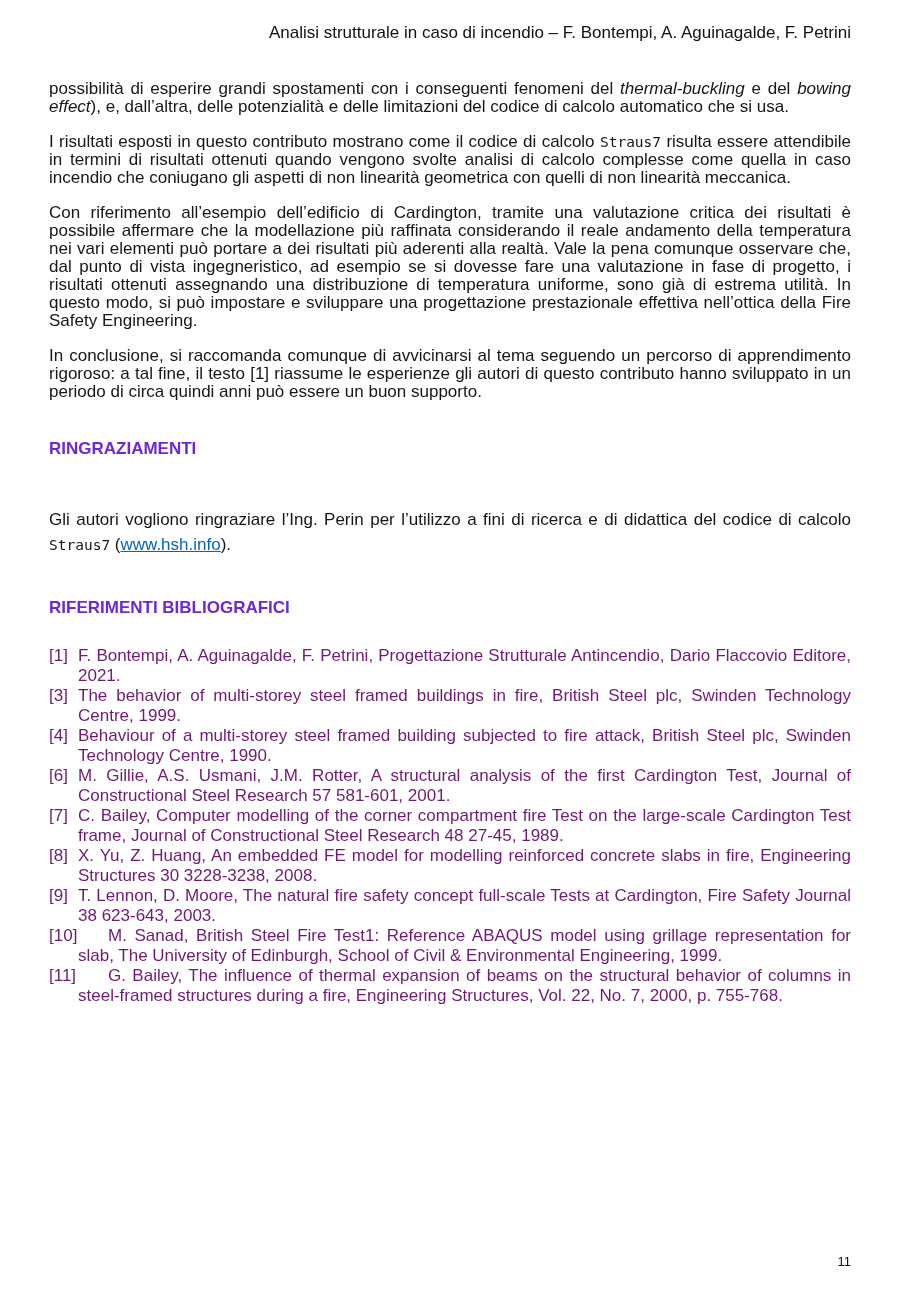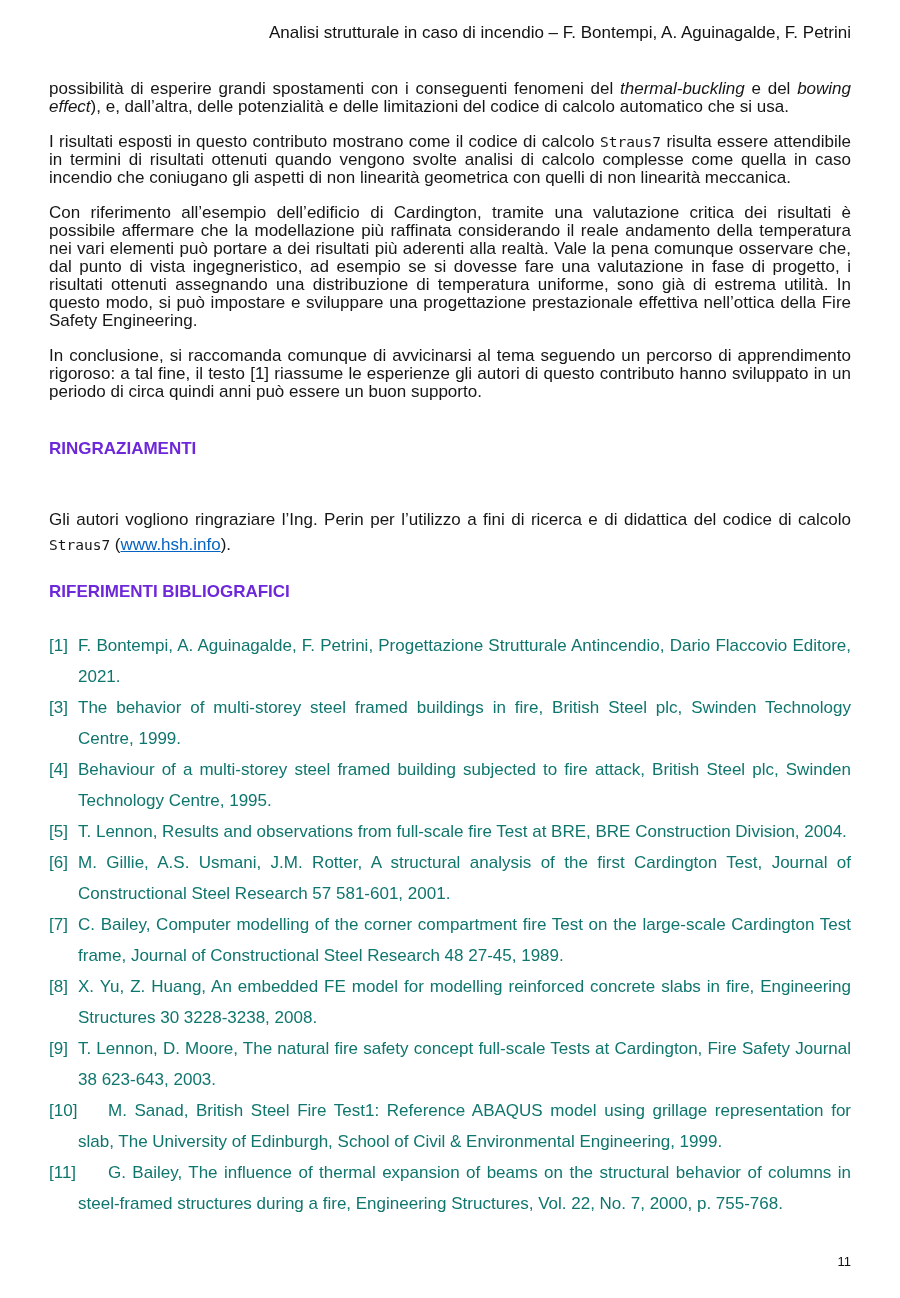--- a/index.html
+++ b/index.html
@@ -42,35 +42,35 @@
     text-decoration: underline;
     cursor: pointer;
   }
   h2.section-heading {
     font-size: 17px;
     font-weight: bold;
     color: #6d28d9;
     line-height: 20px;
   }
   #ack-heading { margin-top: 38px; margin-bottom: 28px; }
-  #refs-heading { margin-top: 24px; margin-bottom: 28px; }
+  #refs-heading { margin-top: 40px; margin-bottom: 28px; }
   .ack-para {
     font-size: 17px;
     line-height: 25.2px;
     text-align: justify;
     color: #161616;
     margin-top: 48px;
   }
   .ref-list { list-style: none; }
   .ref-item {
     font-size: 17px;
-    line-height: 31px;
+    line-height: 20px;
     text-align: justify;
     padding-left: 29px;
-    color: #0f766e;
+    color: #701a75;
   }
   .ref-label {
     display: inline-block;
     width: 29px;
     margin-left: -29px;
   }
   .ref-label.wide { width: 59px; }
   .page-number {
     position: absolute;
     top: 1254px;
@@ -95,22 +95,21 @@
 
   <h2 class="section-heading" id="ack-heading">RINGRAZIAMENTI</h2>
 
   <p class="ack-para" id="ack-paragraph"><span class="">Gli autori vogliono ringraziare l’Ing. Perin per l’utilizzo a fini di ricerca e di didattica del codice di calcolo </span><span class="mono">Straus7</span><span class=""> (</span><a class="link" href="#">www.hsh.info</a><span class="">).</span></p>
 
   <h2 class="section-heading" id="refs-heading">RIFERIMENTI BIBLIOGRAFICI</h2>
 
   <ol class="ref-list" id="reference-list">
       <li class="ref-item"><span class="ref-label">[1]</span><span>F. Bontempi, A. Aguinagalde, F. Petrini, Progettazione Strutturale Antincendio, Dario Flaccovio Editore, 2021.</span></li>
       <li class="ref-item"><span class="ref-label">[3]</span><span>The behavior of multi-storey steel framed buildings in fire, British Steel plc, Swinden Technology Centre, 1999.</span></li>
-      <li class="ref-item"><span class="ref-label">[4]</span><span>Behaviour of a multi-storey steel framed building subjected to fire attack, British Steel plc, Swinden Technology Centre, 1995.</span></li>
-      <li class="ref-item"><span class="ref-label">[5]</span><span>T. Lennon, Results and observations from full-scale fire Test at BRE, BRE Construction Division, 2004.</span></li>
+      <li class="ref-item"><span class="ref-label">[4]</span><span>Behaviour of a multi-storey steel framed building subjected to fire attack, British Steel plc, Swinden Technology Centre, 1990.</span></li>
       <li class="ref-item"><span class="ref-label">[6]</span><span>M. Gillie, A.S. Usmani, J.M. Rotter, A structural analysis of the first Cardington Test, Journal of Constructional Steel Research 57 581-601, 2001.</span></li>
       <li class="ref-item"><span class="ref-label">[7]</span><span>C. Bailey, Computer modelling of the corner compartment fire Test on the large-scale Cardington Test frame, Journal of Constructional Steel Research 48 27-45, 1989.</span></li>
       <li class="ref-item"><span class="ref-label">[8]</span><span>X. Yu, Z. Huang, An embedded FE model for modelling reinforced concrete slabs in fire, Engineering Structures 30 3228-3238, 2008.</span></li>
       <li class="ref-item"><span class="ref-label">[9]</span><span>T. Lennon, D. Moore, The natural fire safety concept full-scale Tests at Cardington, Fire Safety Journal 38 623-643, 2003.</span></li>
       <li class="ref-item"><span class="ref-label wide">[10]</span><span>M. Sanad, British Steel Fire Test1: Reference ABAQUS model using grillage representation for slab, The University of Edinburgh, School of Civil &amp; Environmental Engineering, 1999.</span></li>
       <li class="ref-item"><span class="ref-label wide">[11]</span><span>G. Bailey, The influence of thermal expansion of beams on the structural behavior of columns in steel-framed structures during a fire, Engineering Structures, Vol. 22, No. 7, 2000, p. 755-768.</span></li>
     </ol>
 
   <div class="page-number">11</div>
 

